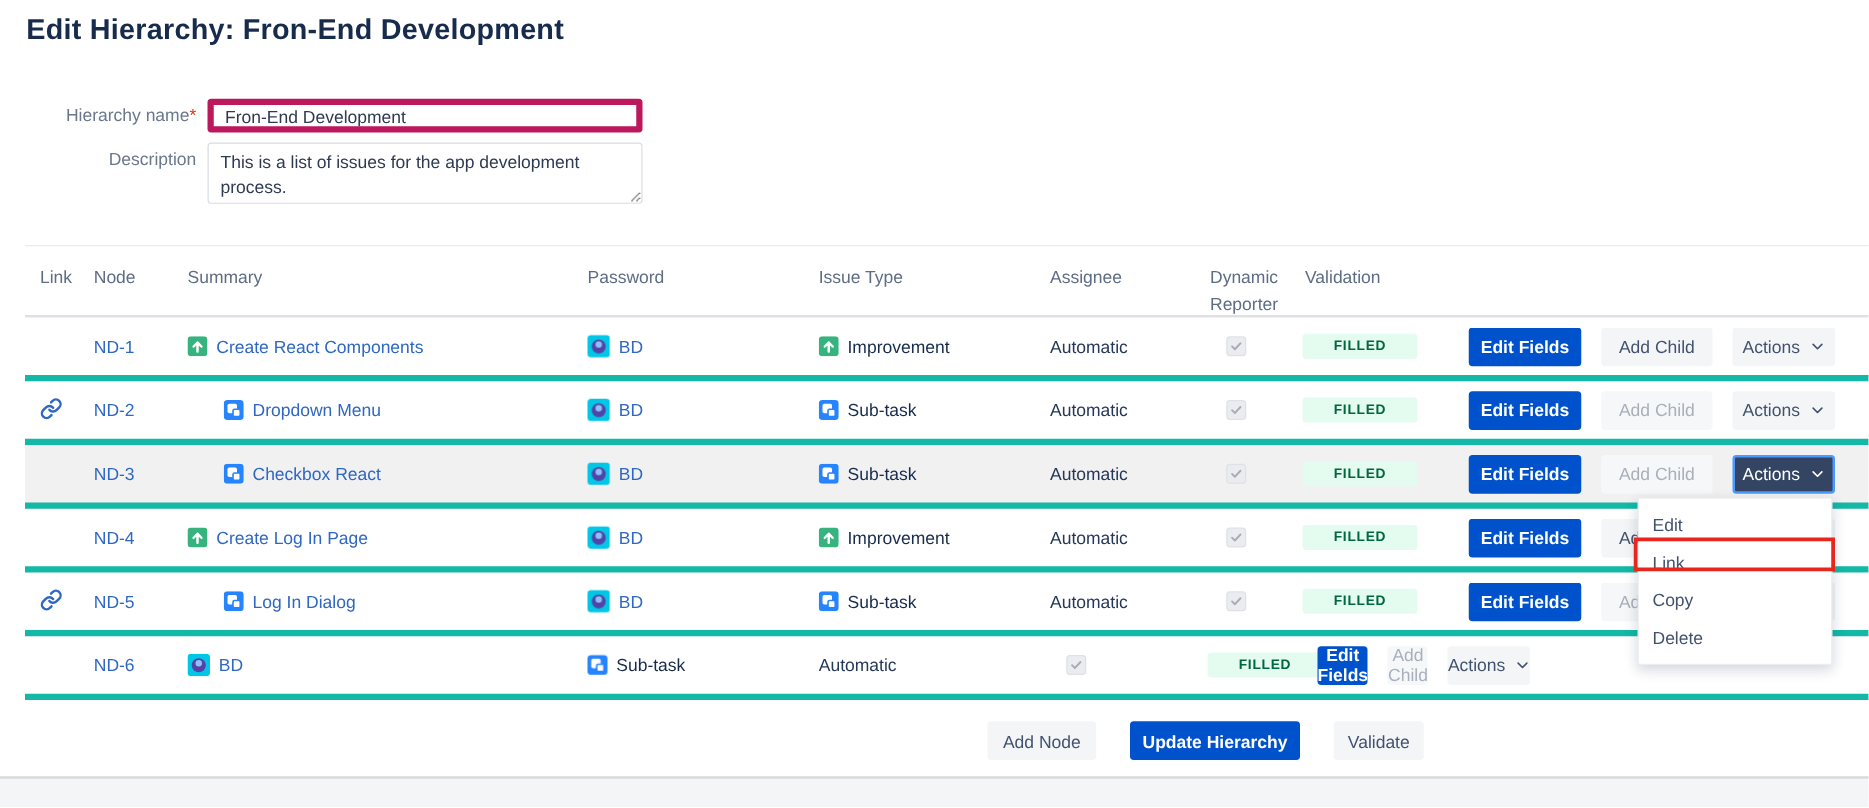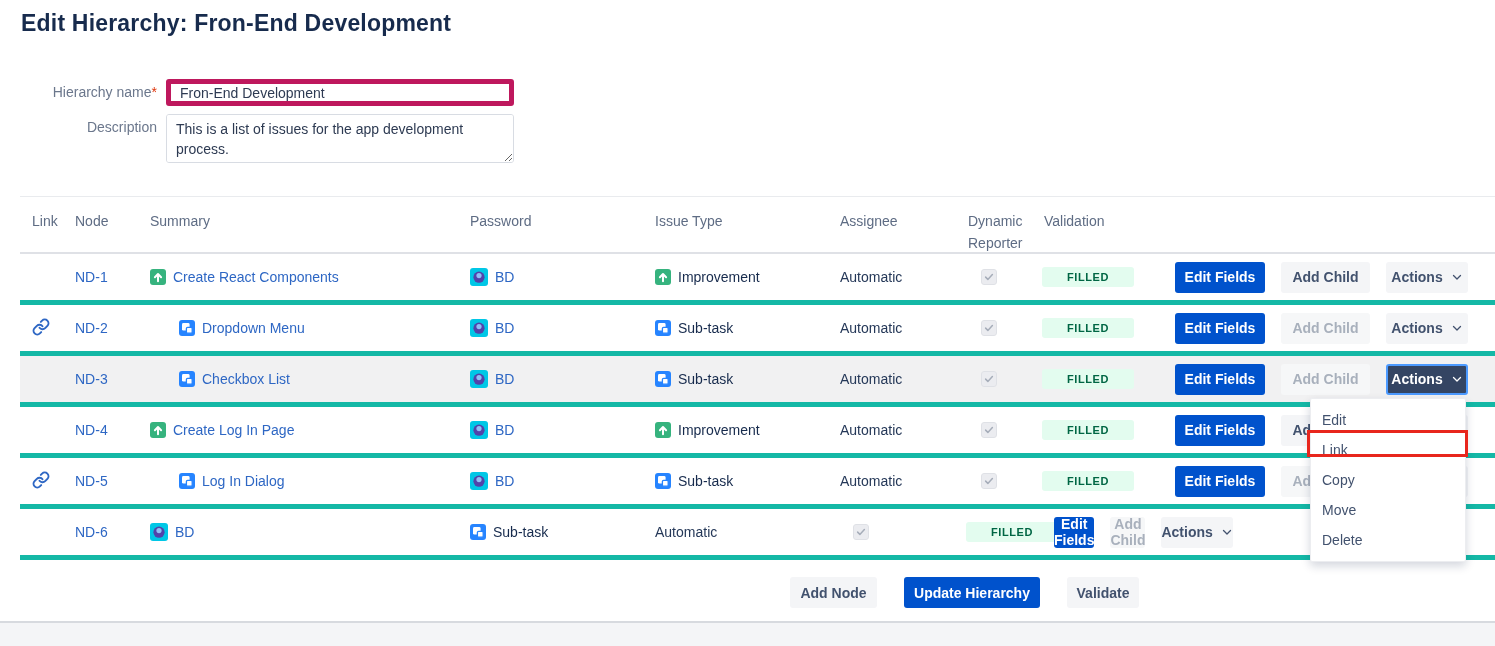--- a/index.html
+++ b/index.html
@@ -44,21 +44,21 @@
   
   .checkbox { width:16px; height:16px; margin-left:13px; background:#EBECF0; border:1px solid #DFE1E6;
               border-radius:3px; display:flex; align-items:center; justify-content:center; }
 
   
   .badge { display:inline-block; width:92px; margin-left:-2px; height:20px; line-height:20px; text-align:center;
            background:#E3FCEF; color:#006644; font-size:11px; font-weight:700; letter-spacing:.6px; border-radius:3px; }
 
   
   .btn { font-family:"Liberation Sans", sans-serif; font-size:14px; height:31px; border:none; border-radius:3px;
-         cursor:pointer; display:inline-flex; align-items:center; justify-content:center; gap:8px;font-weight:bold; }
+         cursor:pointer; display:inline-flex; align-items:center; justify-content:center; gap:8px; }
   .btn-primary { background:#0052CC; color:#fff; font-weight:700; }
   .btn-subtle { background:#F4F5F7; color:#42526E; }
   .btn-subtle.disabled { color:#A8B0BC; background:#F6F7F8; cursor:default; }
   .btn-active { background:#344563; color:#fff; border:2px solid #4C9AFF; }
   .actions-cell { display:flex; gap:16px; padding-left:20px; }
   .w-edit { width:90px; } .w-child { width:89px; } .w-actions { width:82px; }
 
   
   .bottom-bar { display:flex; gap:27px; margin:17px 0 0 790px; }
   .w-addnode { width:87px; } .w-update { width:136px; } .w-validate { width:72px; }
@@ -223,21 +223,21 @@
       </div>
     </div>
 
     <div class="grid trow highlight">
       <div class="cell link-col"></div>
       <div class="cell"><a class="blue-link">ND-3</a></div>
       <div class="cell summary-cell child with-icon">
         <svg class="type-icon" viewBox="0 0 16 16">
             <use href="#ic-subtask"></use>
           </svg>
-        <a class="blue-link">Checkbox List</a>
+        <a class="blue-link">Checkbox React</a>
       </div>
       <div class="cell with-icon">
         <svg class="avatar" viewBox="0 0 18 18">
             <use href="#ic-project"></use>
           </svg>
         <a class="blue-link">BD</a>
       </div>
       <div class="cell with-icon">
         <svg class="type-icon" viewBox="0 0 16 16">
             <use href="#ic-subtask"></use>
@@ -393,18 +393,17 @@
     <button class="btn btn-primary w-update">Update Hierarchy</button>
     <button class="btn btn-subtle w-validate">Validate</button>
   </div>
 
   <div class="footer-strip"></div>
 
   <div class="dropdown">
     <div class="dropdown-item">Edit</div>
     <div class="dropdown-item">Link</div>
     <div class="dropdown-item">Copy</div>
-    <div class="dropdown-item">Move</div>
     <div class="dropdown-item">Delete</div>
   </div>
   <div class="red-box"></div>
 
 </div>
 
 </body></html>

